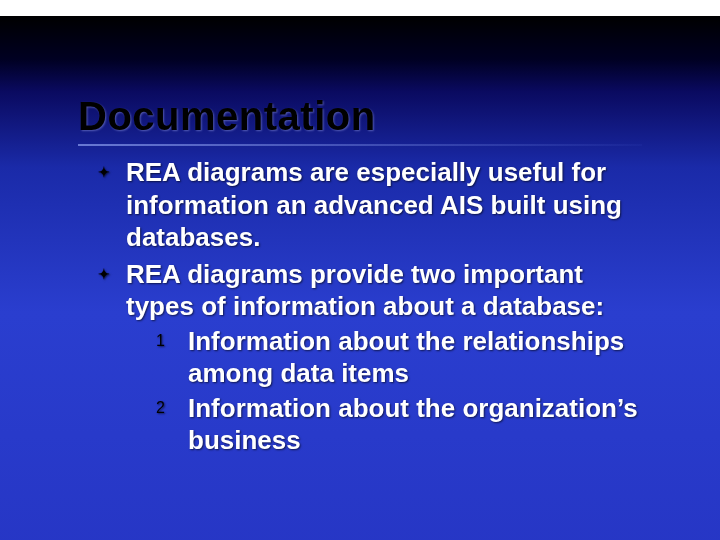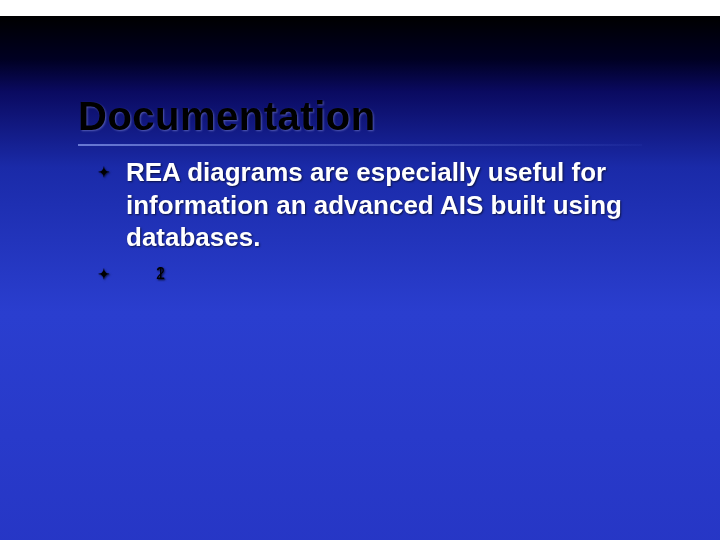--- a/index.html
+++ b/index.html
@@ -89,23 +89,26 @@
 
   <div class="body">
 
     <div class="bullet">
       <span class="marker">✦</span>
       <span>REA diagrams are especially useful for information an advanced AIS built using databases.</span>
     </div>
 
     <div class="bullet">
       <span class="marker">✦</span>
+      <span>REA diagrams provide two important types  of information about a database:</span>
 
       <div class="numitem">
         <span class="num">1</span>
+        <span>Information about the relationships among data items</span>
       </div>
       <div class="numitem">
         <span class="num">2</span>
+        <span>Information about the organization’s business</span>
       </div>
     </div>
 
   </div>
 </div>
 
 </body></html>

